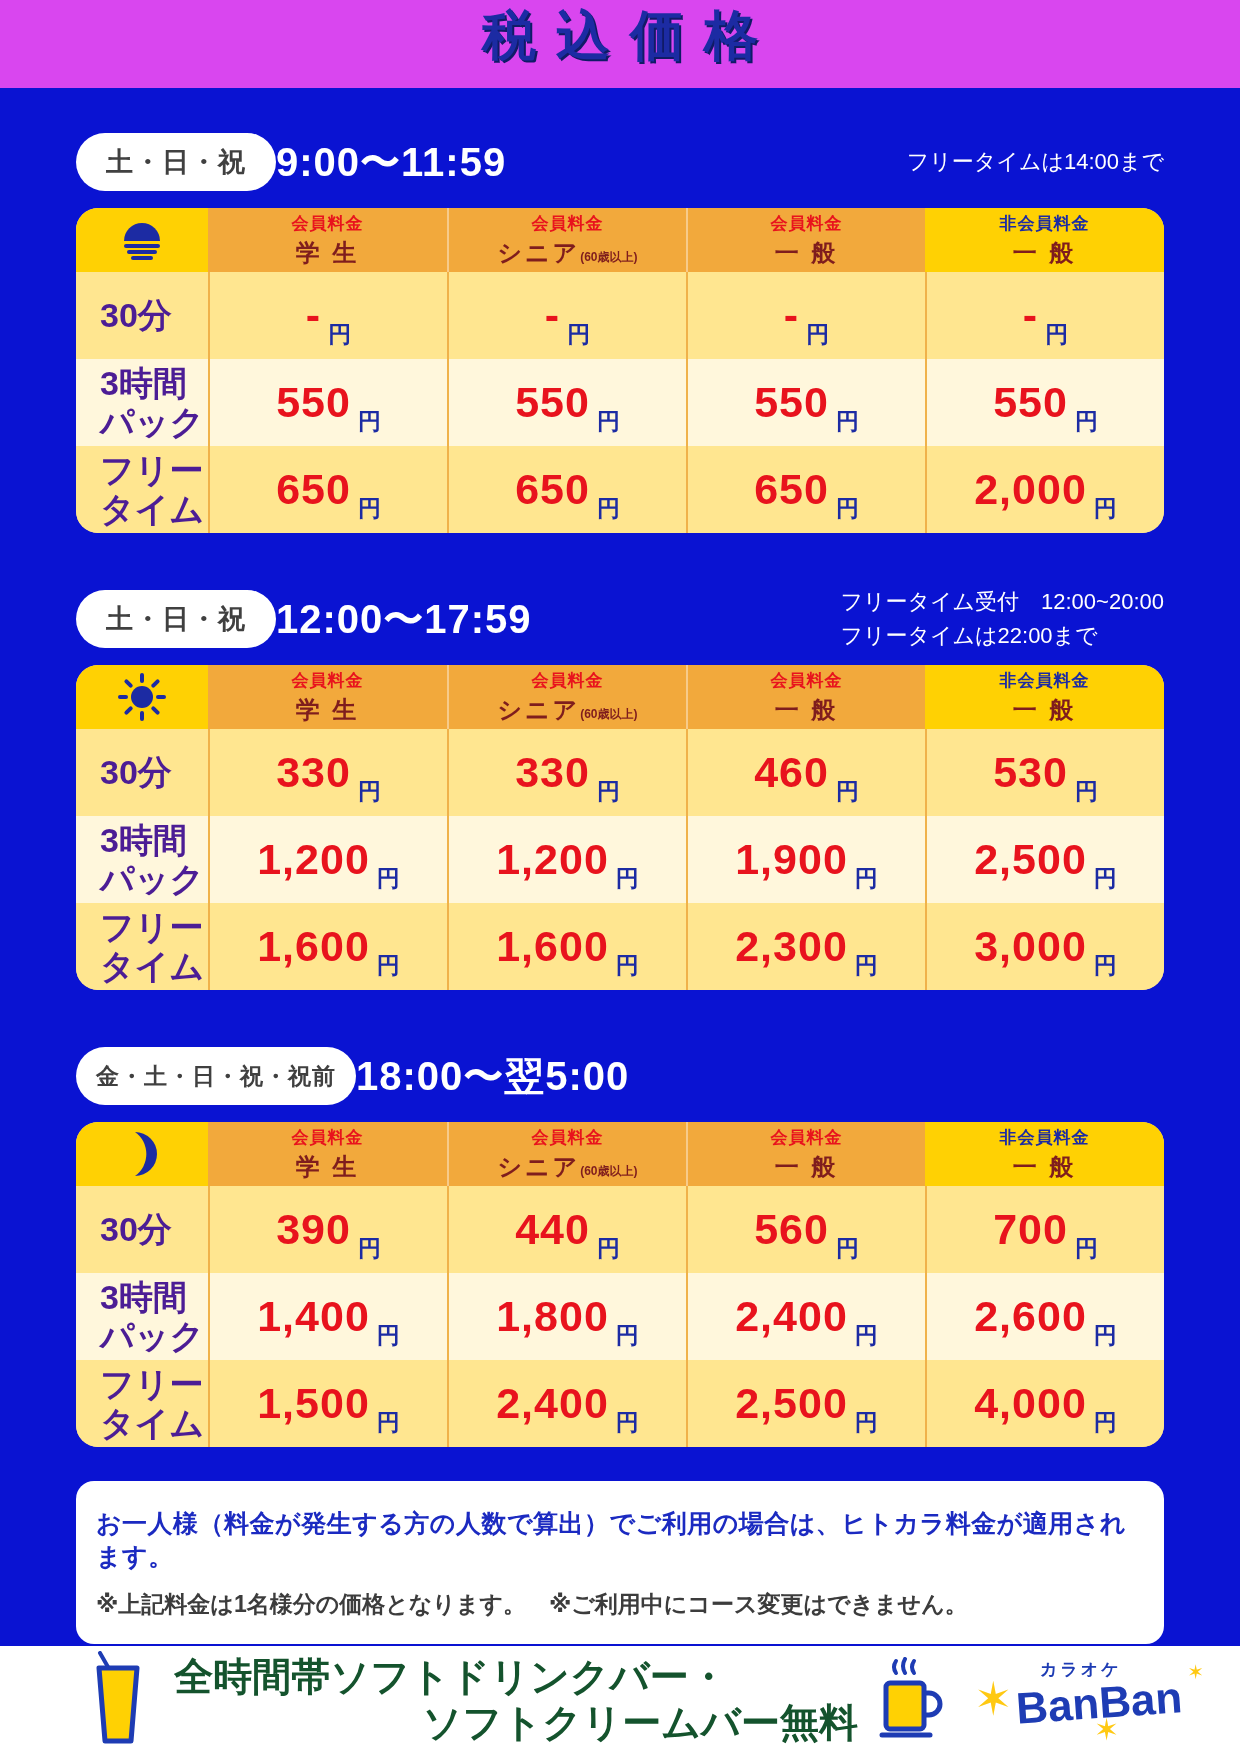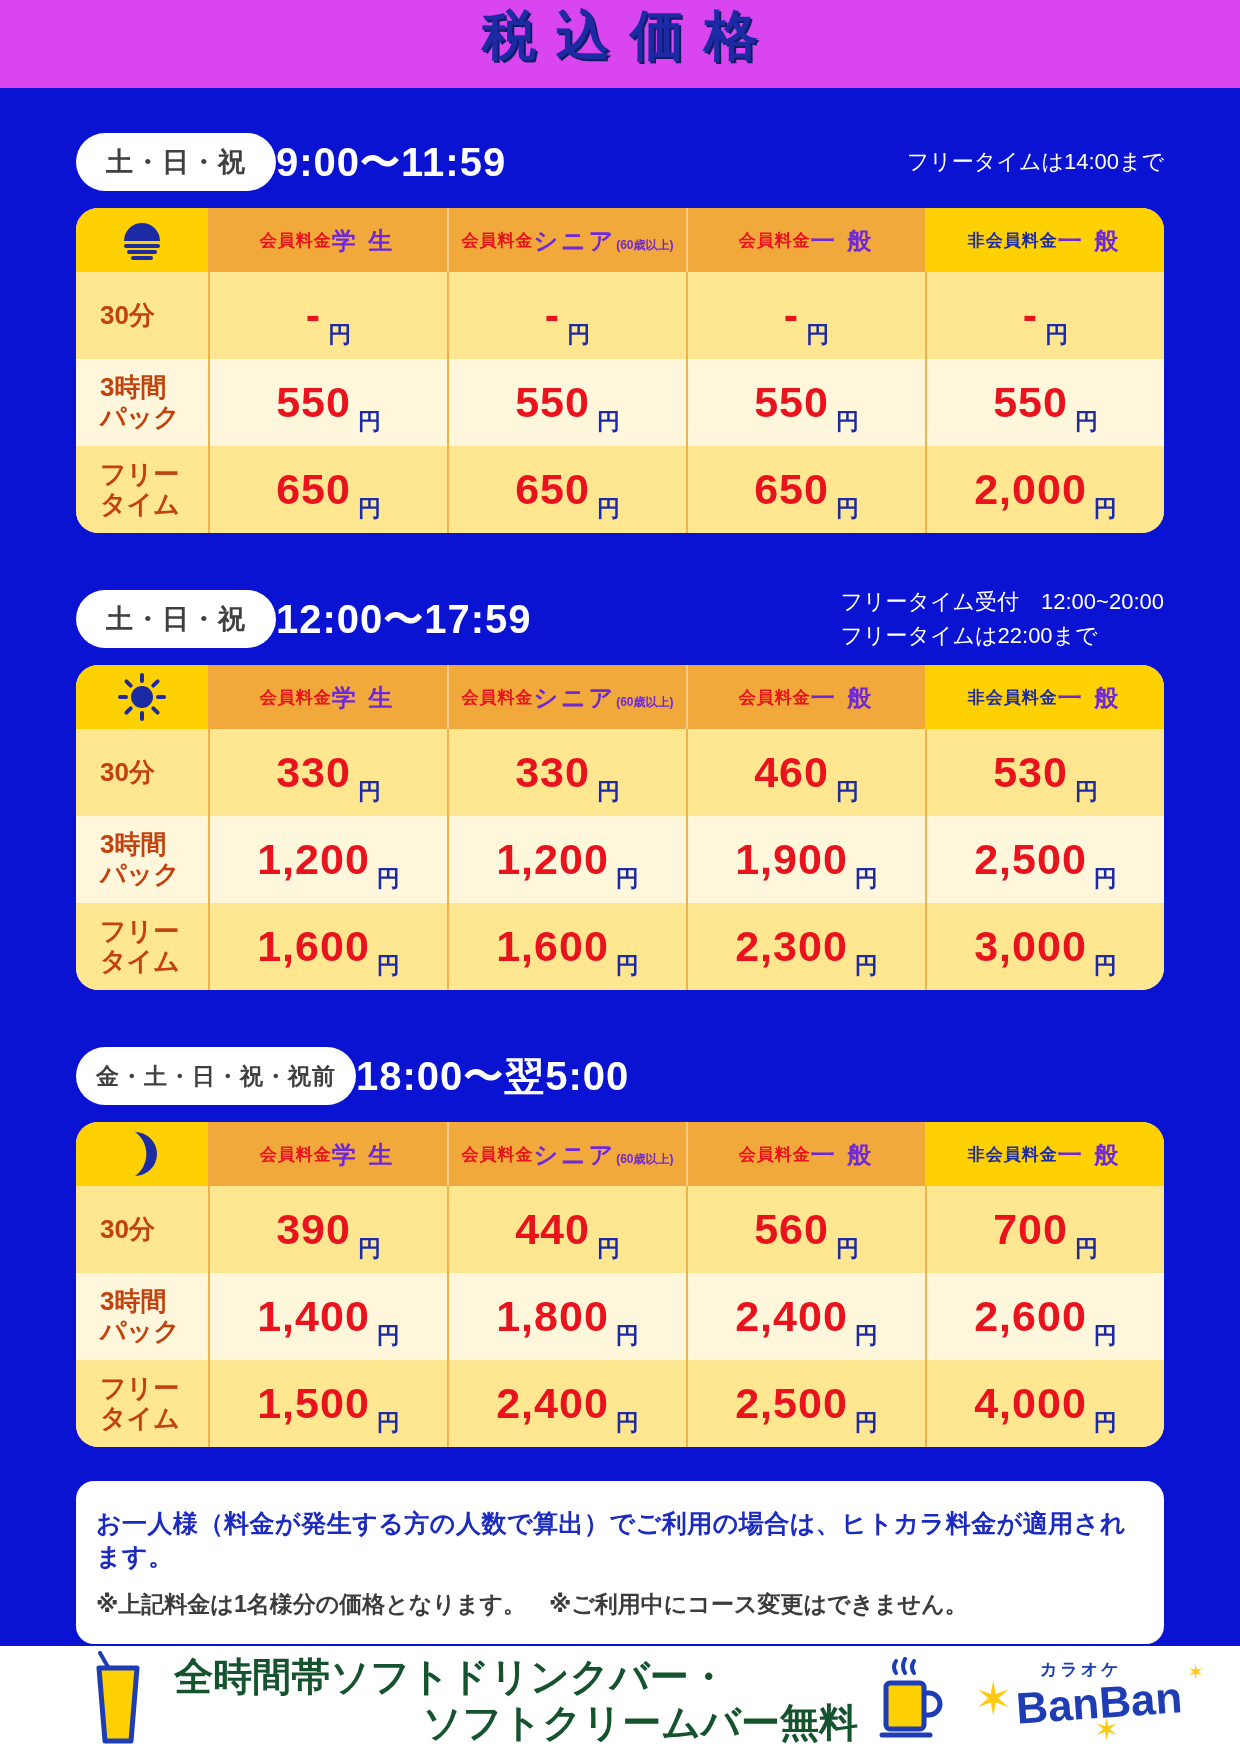--- a/index.html
+++ b/index.html
@@ -31,38 +31,38 @@
   .sec-time {
     color:#ffffff; font-weight:900; font-size:40px; letter-spacing:1px;
     flex:0 0 auto;
   }
   .sec-notes { margin-left:auto; color:#ffffff; font-weight:400; font-size:22px; line-height:1.55; }
   
   .price-table {
     display:grid; grid-template-columns:132px repeat(4,1fr);
     border-radius:22px; overflow:hidden; background:#ffe690;
   }
-  .th { height:64px; display:flex; flex-direction:row; align-items:center; justify-content:center; }
+  .th { height:64px; display:flex; flex-direction:column; align-items:center; justify-content:center; }
   .th.member { background:#f2a93c; border-left:2px solid rgba(255,255,255,0.4); }
   .th.member:nth-child(2) { border-left:none; }
   .th.nonmember { background:#ffd103; }
   .icon-cell { background:#ffd103; display:flex; align-items:center; justify-content:center; height:64px; }
   .cat { font-size:17px; font-weight:900; letter-spacing:1px; }
   .cat.red { color:#e8131d; }
   .cat.navy { color:#1c2ba3; }
-  .cname { font-size:24px; font-weight:900; color:#6d28d9; letter-spacing:3px; margin-top:2px; display:flex; align-items:baseline; }
+  .cname { font-size:24px; font-weight:900; color:#7f1d1d; letter-spacing:3px; margin-top:2px; display:flex; align-items:baseline; }
   .suffix { font-size:12px; letter-spacing:0; font-weight:900; }
   .cell { height:87px; }
   .r0 .cell { background:#ffe690; }
   .r1 .cell { background:#fff7dc; }
   .r2 .cell { background:#ffe690; }
   .row { display:contents; }
   .lbl {
     display:flex; align-items:center; padding-left:24px;
-    color:#c2410c; font-weight:900; font-size:26px; line-height:1.12; white-space:pre-line;
+    color:#4c1d95; font-weight:900; font-size:34px; line-height:1.12; white-space:pre-line;
   }
   .val { display:flex; align-items:center; justify-content:center; border-left:2px solid #f0b24a; }
   .price { color:#e8131d; font-weight:900; font-size:43px; letter-spacing:1px; }
   .unit { color:#1c2ba3; font-weight:900; font-size:23px; margin-left:7px; position:relative; top:19px; }
   
   .notice {
     margin:34px 76px 0; background:#ffffff; border-radius:18px; padding:26px 20px 24px;
   }
   .notice-l1 { color:#1b2ac1; font-weight:900; font-size:25px; letter-spacing:0.5px; }
   .notice-l2 { color:#3c3c3c; font-weight:700; font-size:23px; margin-top:16px; }

